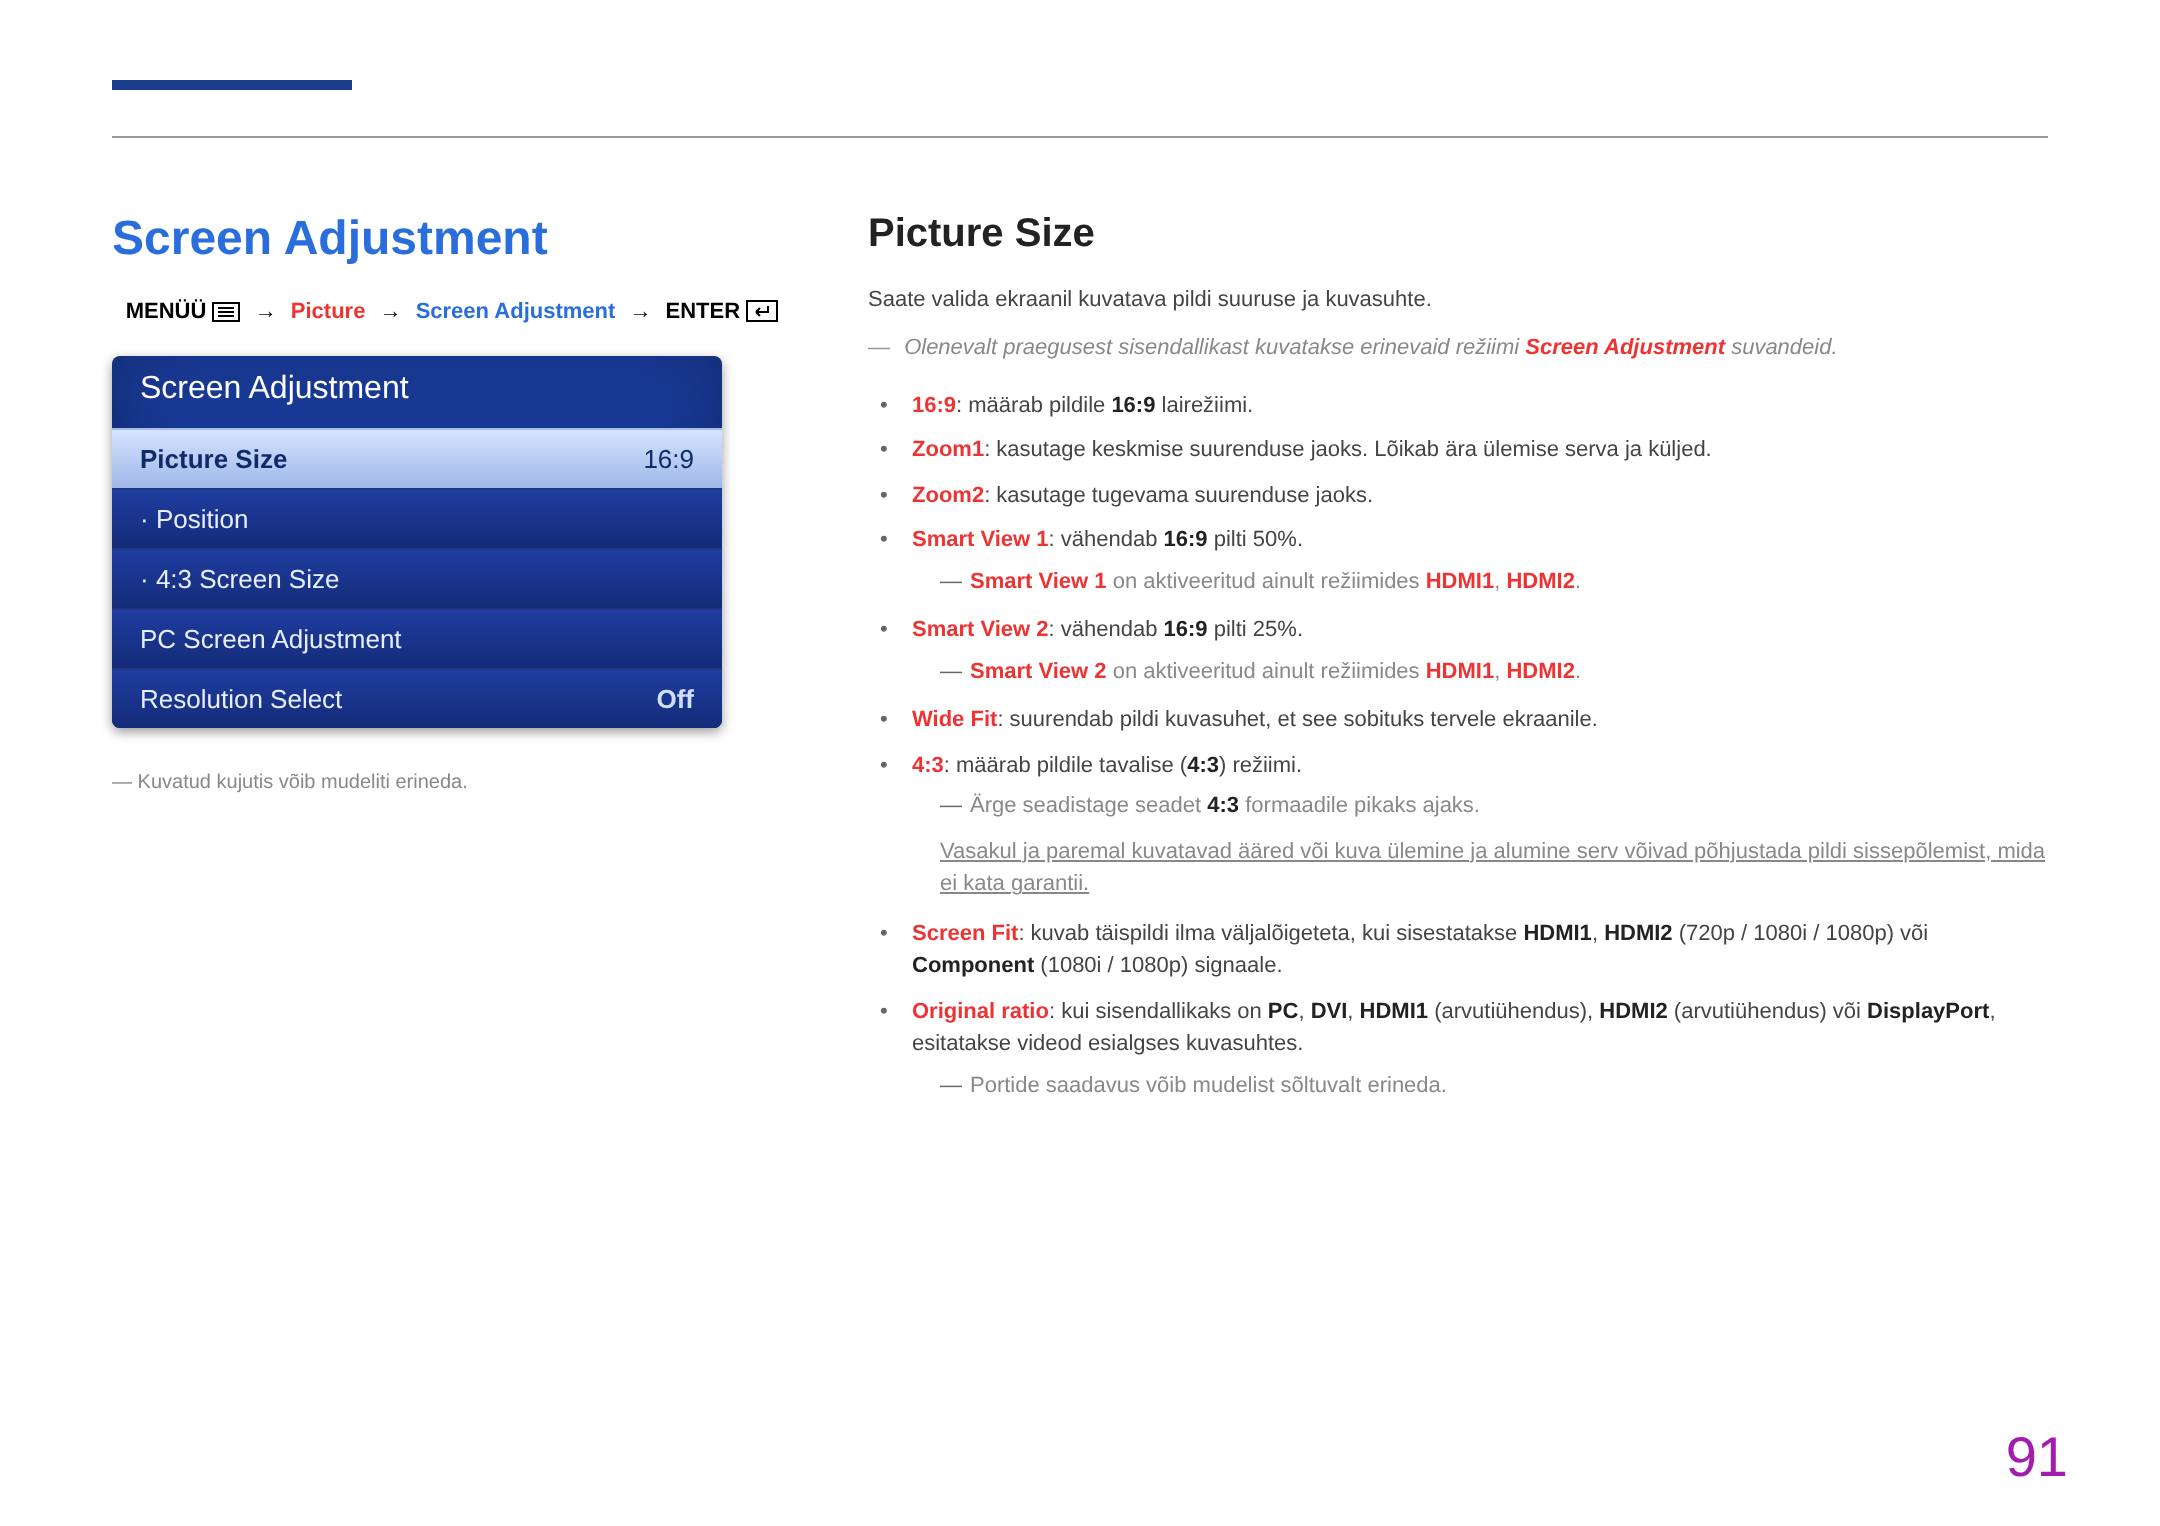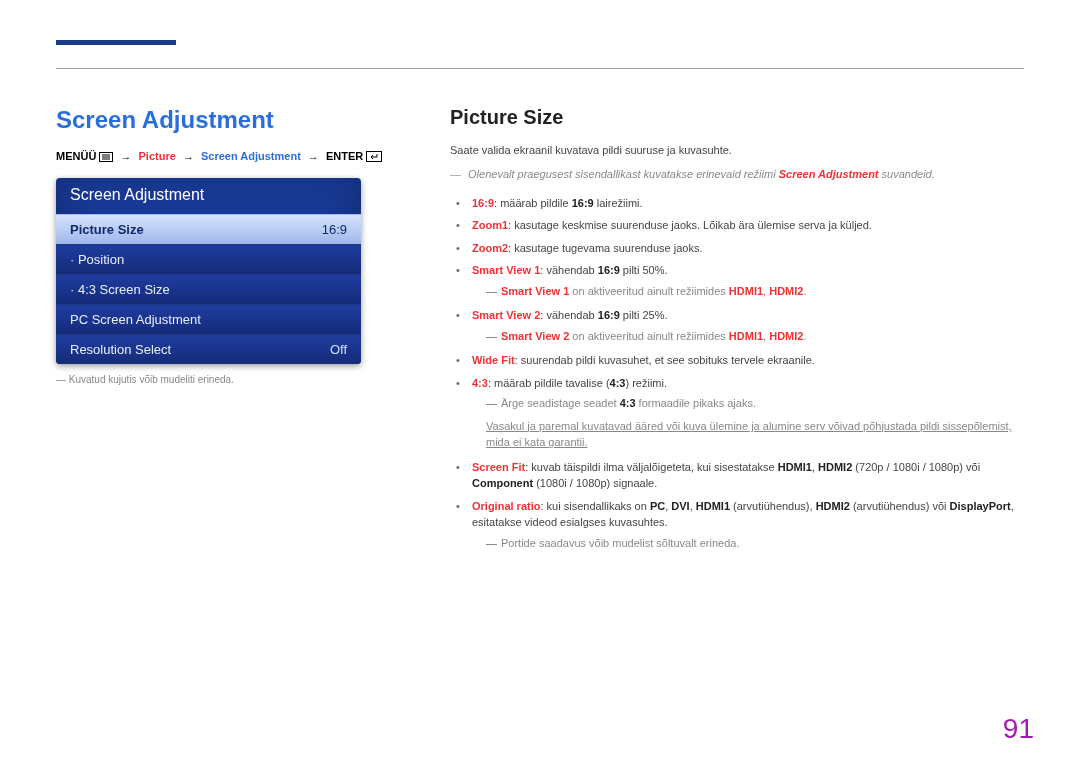--- a/index.html
+++ b/index.html
@@ -26,41 +26,42 @@
   .toprule {
     position: absolute;
     left: 56px;
     right: 56px;
     top: 68px;
     height: 1px;
     background: #999;
   }
   .cols {
     display: flex;
-    gap: 54px;
+    gap: 38px;
     margin-top: 46px;
   }
   .left-col { width: 340px; flex-shrink: 0; }
   .right-col { flex: 1; }
   h1.blue {
     color: #2a6edb;
     font-size: 24px;
     font-weight: 700;
     margin-bottom: 16px;
   }
   h2.black {
     color: #222;
     font-size: 20px;
     font-weight: 700;
     margin-bottom: 14px;
   }
   .breadcrumb {
     font-size: 11px;
     font-weight: 700;
     margin-bottom: 16px;
+    text-align: center;
   }
   .breadcrumb .menu-lbl { color: #000; }
   .breadcrumb .picture { color: #e33; }
   .breadcrumb .sa { color: #2a6edb; }
   .breadcrumb .arrow { color:#000; margin: 0 4px; }
   .breadcrumb svg { vertical-align: -2px; }
   
   .osd {
     background: #0a2a78;
     background: linear-gradient(#1b3fa3, #0a1e5a);
@@ -85,25 +86,25 @@
     font-size: 13px;
     border-top: 1px solid rgba(255,255,255,.06);
     background: linear-gradient(#1f3da0, #142b78);
   }
   .osd-row.sel {
     background: linear-gradient(#d5e4ff, #9fb6e8);
     color: #102a6a;
     font-weight: 600;
   }
   .osd-row.sel .val { color:#102a6a; font-weight:400; }
-  .osd-row .val { color:#cfe0ff; font-size:13px; }
+  .osd-row .val { color:#cfe0ff; font-size:13px;font-weight:bold; }
   .osd-note {
     font-size:10px;
     color:#888;
-    margin-top:10px;
+    margin-top:22px;
   }
   
   .right-col p { font-size: 11px; color:#444; margin-bottom:8px; line-height:1.45; }
   .note-line { font-size: 11px; color:#888; margin: 4px 0 12px 0; line-height:1.45;font-style:italic; }
   .note-line .dash { color:#999; margin-right:4px; }
   ul.bullets { list-style: none; padding-left: 22px; }
   ul.bullets > li { font-size:11px; color:#444; margin-bottom:6px; position:relative; line-height:1.5; }
   ul.bullets > li::before { content:"•"; color:#666; position:absolute; left:-16px; }
   .hl { color:#e33; font-weight:700; }
   .b { font-weight:700; color:#222; }

